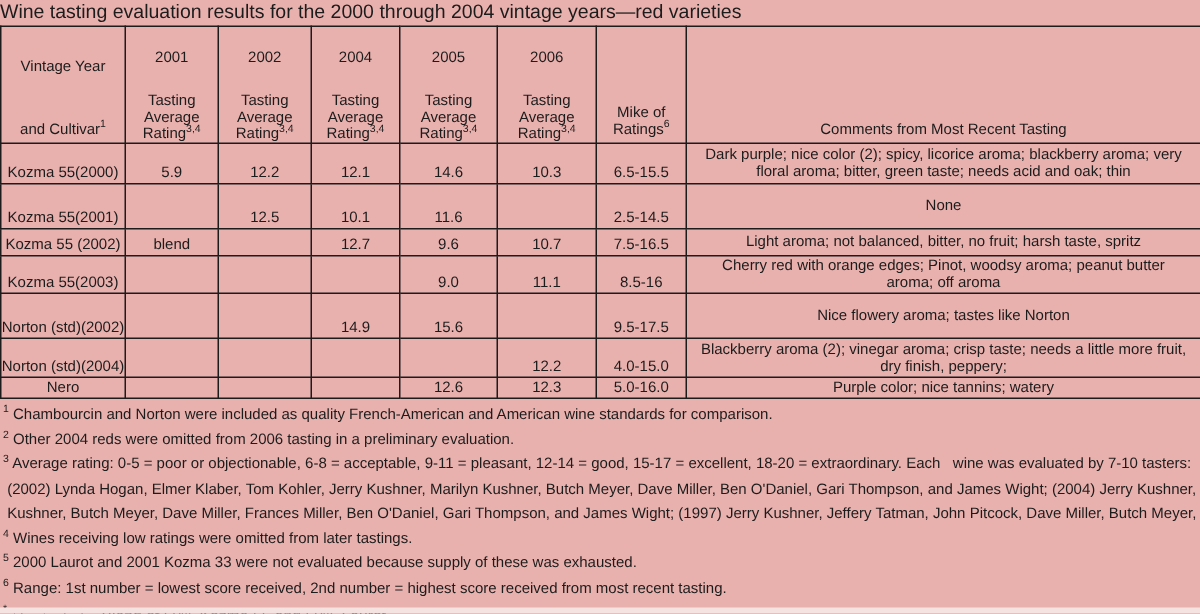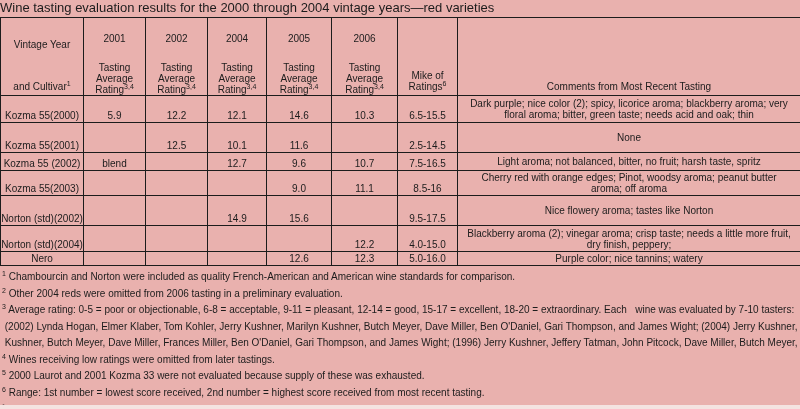--- a/index.html
+++ b/index.html
@@ -192,21 +192,21 @@
         <td class="comments-cell">Purple color; nice tannins; watery</td>
       </tr>
     </tbody>
 </table>
 
 <div class="footnotes">
     <div class="fn-line"><sup>1</sup> <span>Chambourcin and Norton were included as quality French-American and American wine standards for comparison.</span></div>
     <div class="fn-line"><sup>2</sup> <span>Other 2004 reds were omitted from 2006 tasting in a preliminary evaluation.</span></div>
     <div class="fn-line"><sup>3</sup> <span>Average rating: 0-5 = poor or objectionable, 6-8 = acceptable, 9-11 = pleasant, 12-14 = good, 15-17 = excellent, 18-20 = extraordinary. Each   wine was evaluated by 7-10 tasters:</span></div>
     <div class="fn-line"><sup></sup> <span>(2002) Lynda Hogan, Elmer Klaber, Tom Kohler, Jerry Kushner, Marilyn Kushner, Butch Meyer, Dave Miller, Ben O'Daniel, Gari Thompson, and James Wight; (2004) Jerry Kushner, Marilyn</span></div>
-    <div class="fn-line"><sup></sup> <span>Kushner, Butch Meyer, Dave Miller, Frances Miller, Ben O'Daniel, Gari Thompson, and James Wight; (1996) Jerry Kushner, Jeffery Tatman, John Pitcock, Dave Miller, Butch Meyer,</span></div>
+    <div class="fn-line"><sup></sup> <span>Kushner, Butch Meyer, Dave Miller, Frances Miller, Ben O'Daniel, Gari Thompson, and James Wight; (1997) Jerry Kushner, Jeffery Tatman, John Pitcock, Dave Miller, Butch Meyer,</span></div>
     <div class="fn-line"><sup>4</sup> <span>Wines receiving low ratings were omitted from later tastings.</span></div>
     <div class="fn-line"><sup>5</sup> <span>2000 Laurot and 2001 Kozma 33 were not evaluated because supply of these was exhausted.</span></div>
     <div class="fn-line"><sup>6</sup> <span>Range: 1st number = lowest score received, 2nd number = highest score received from most recent tasting.</span></div>
   </div>
 
 <div class="std-line"><sup>*</sup><span class="std-label">std = standard</span><span class="blend-text">Blend of 50% Kozma 55 and 50% Laurot.</span></div>
 
 <div class="credit">Badania - University of Kentucky</div>
 
 <div class="bottom-strip"></div>

